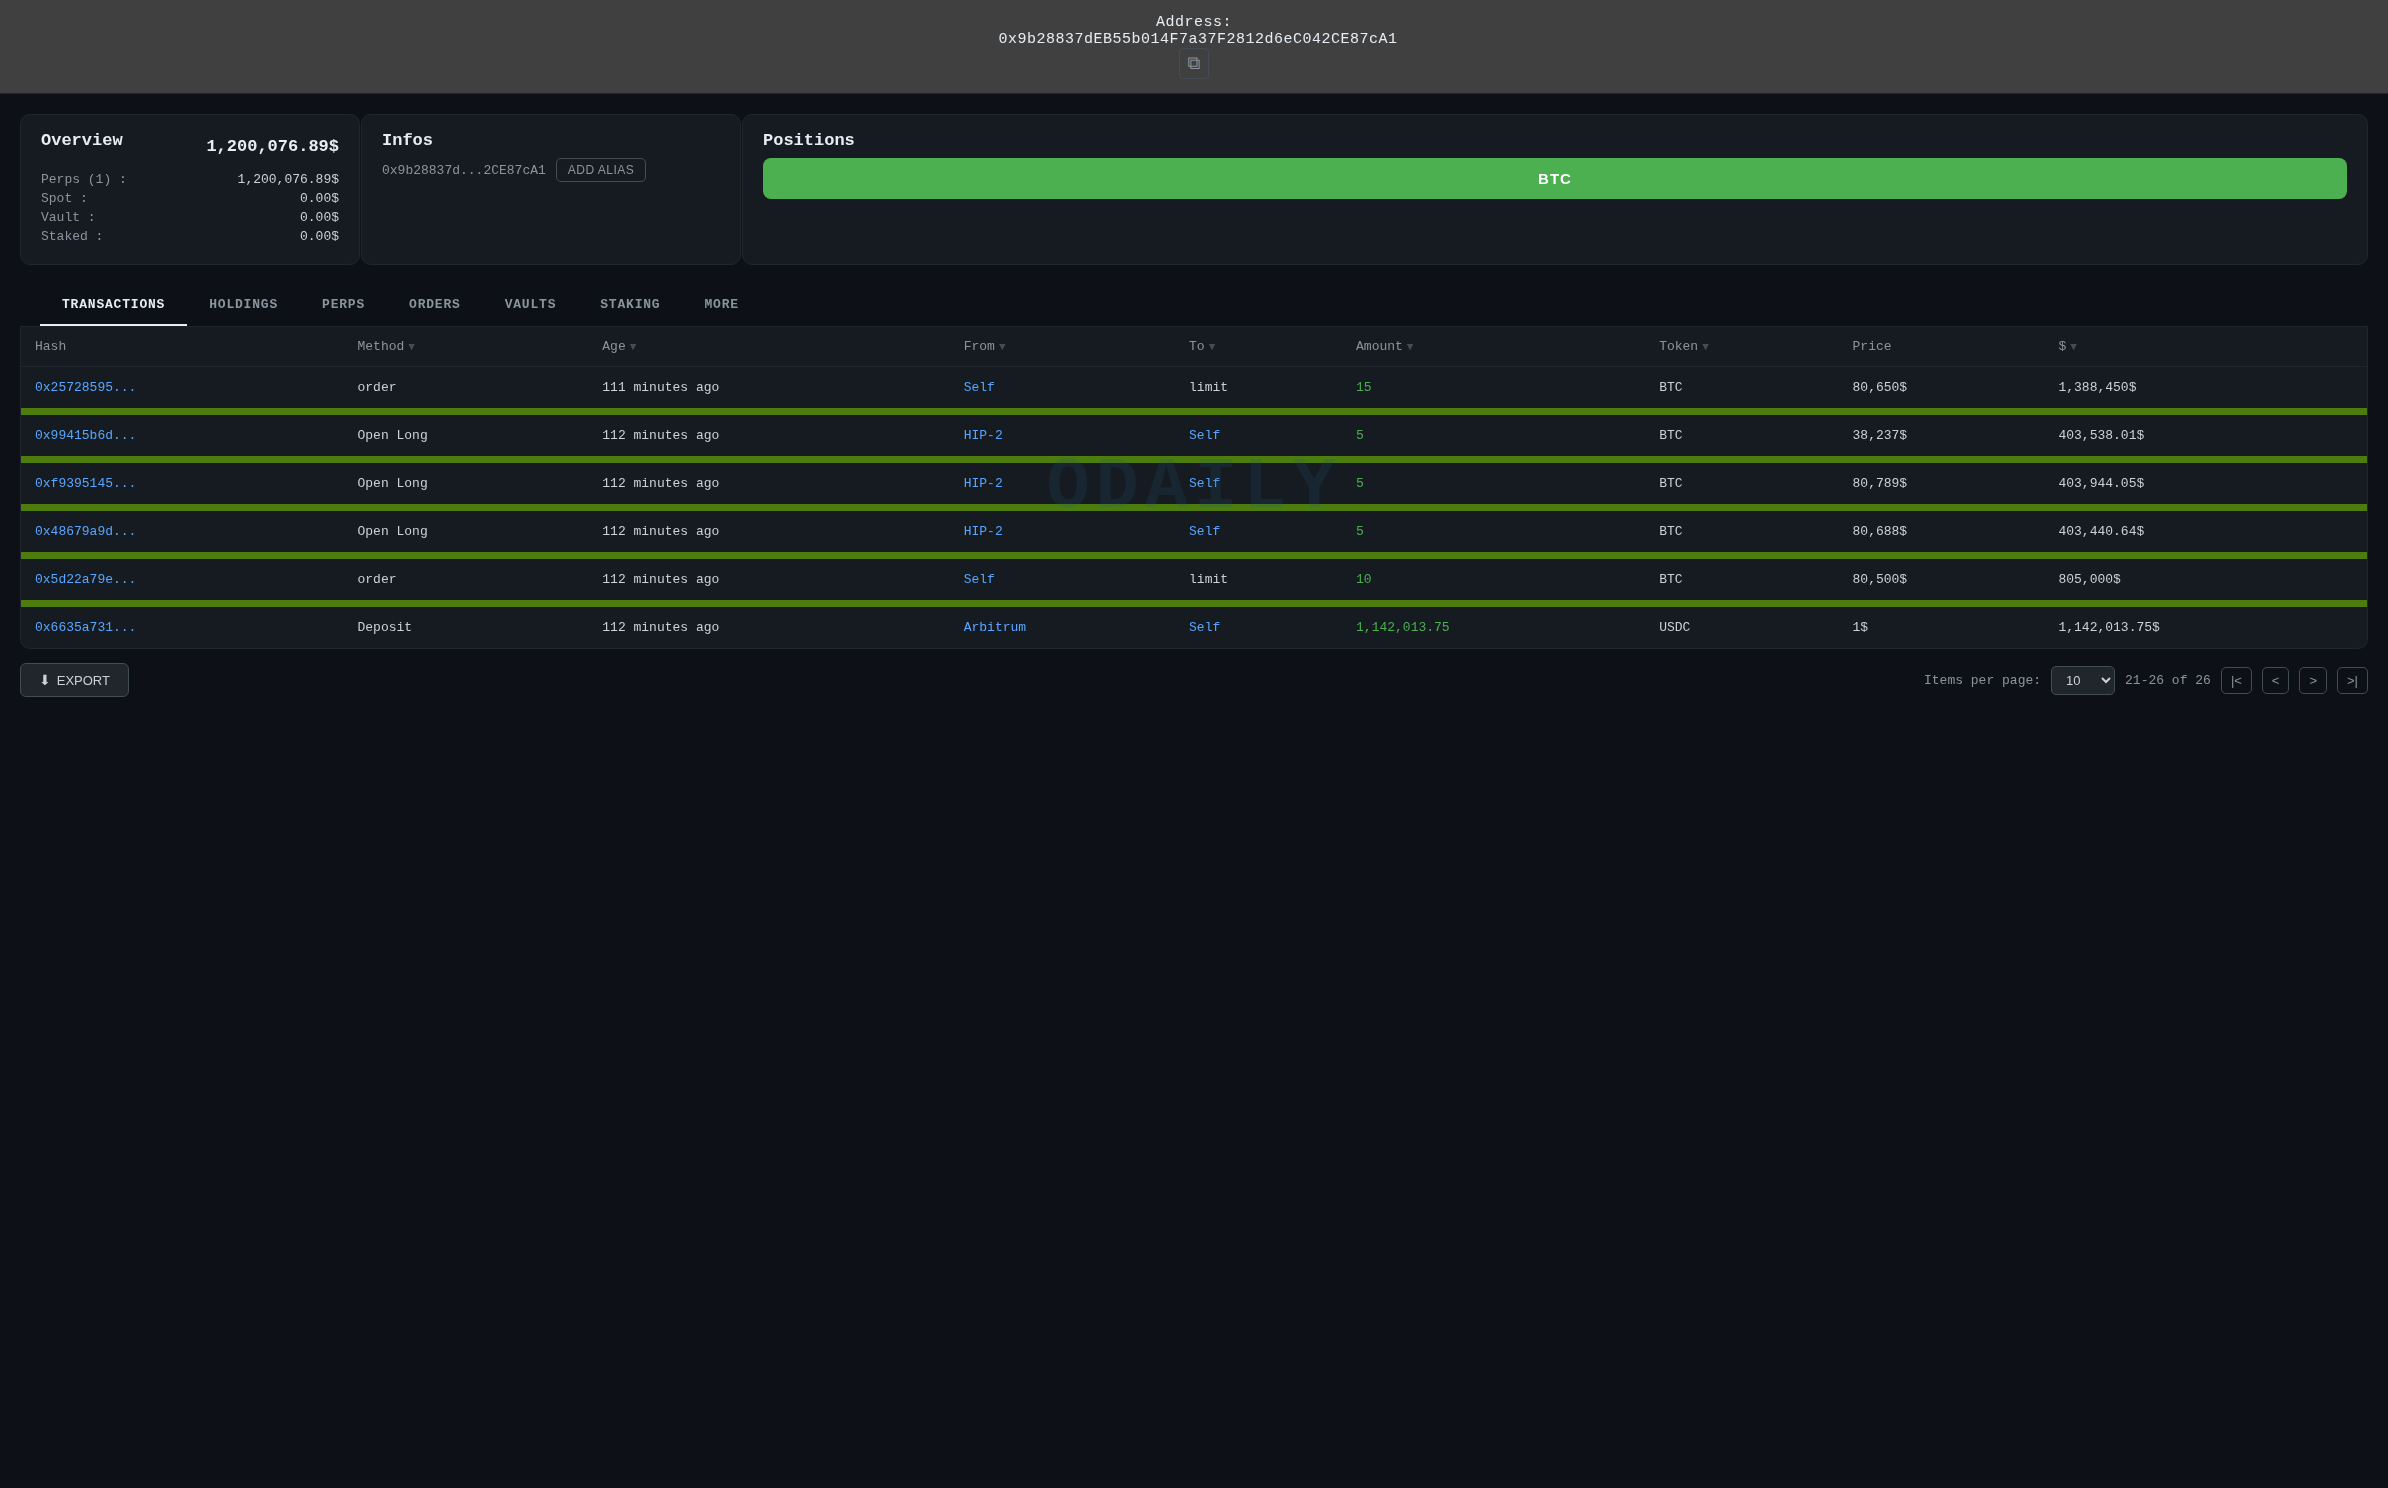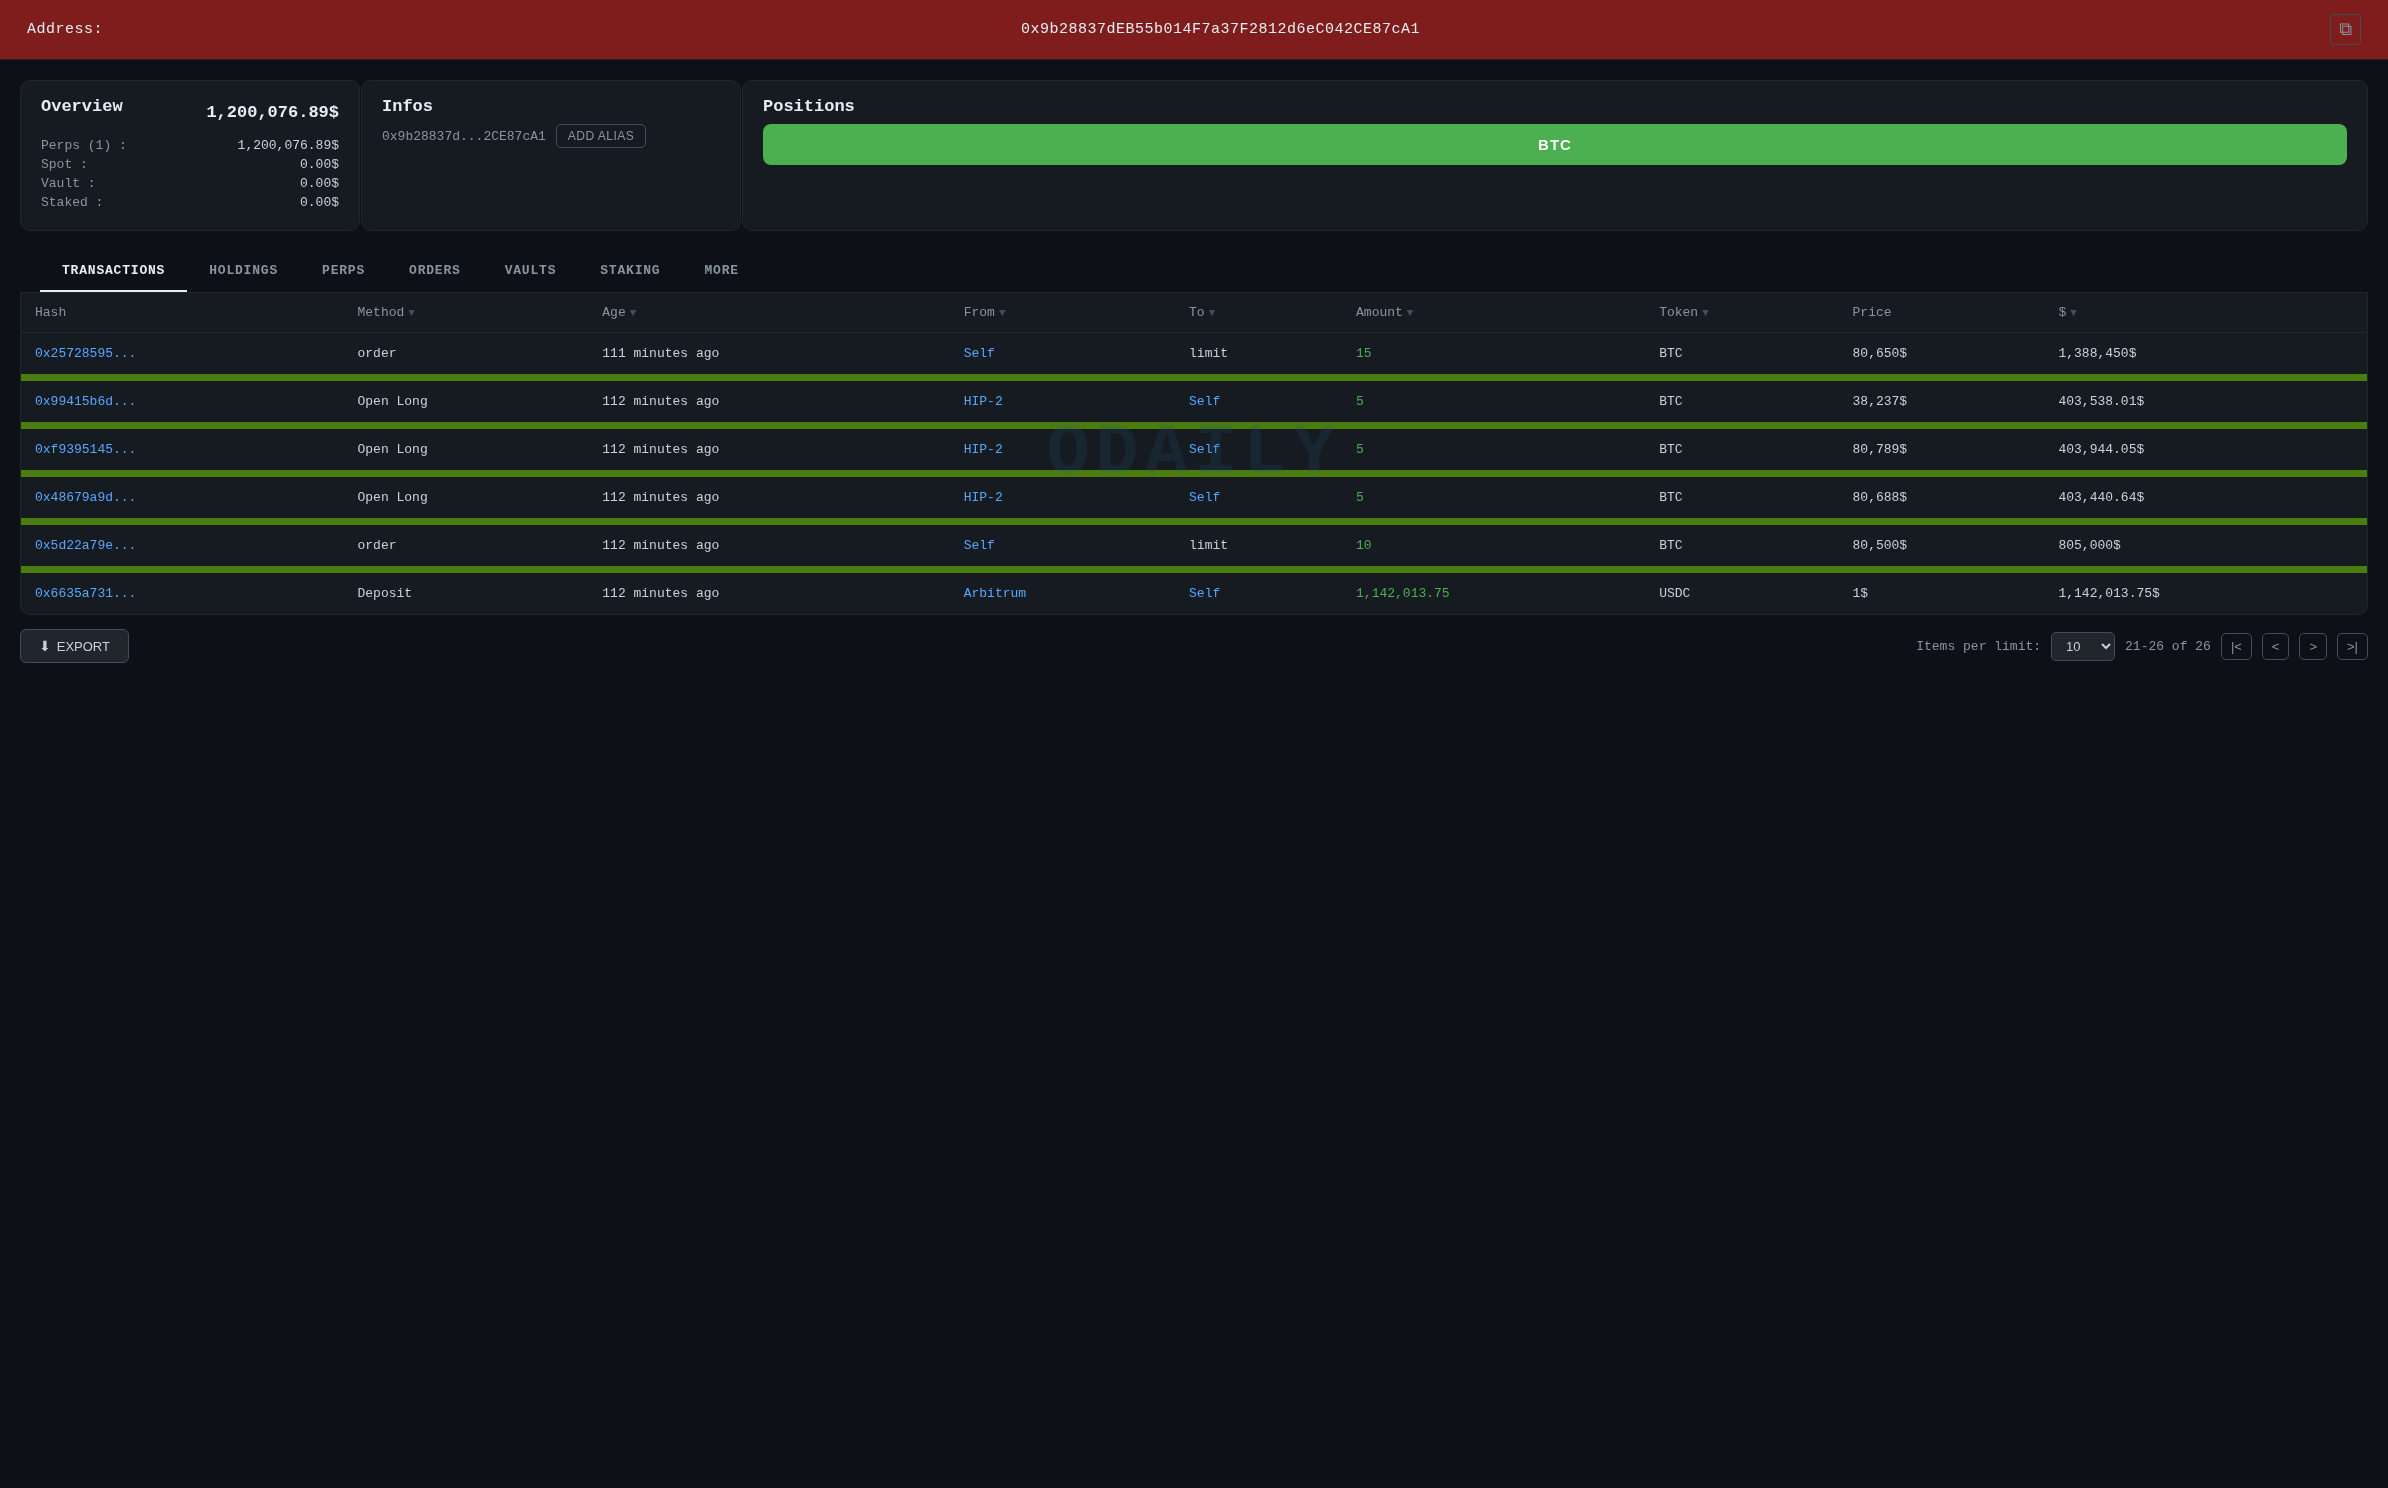--- a/index.html
+++ b/index.html
@@ -4,26 +4,27 @@
   <style>
     * { box-sizing: border-box; margin: 0; padding: 0; }
     body {
       background: #0d1117;
       color: #c9d1d9;
       font-family: 'Courier New', monospace;
       font-size: 13px;
       min-height: 100vh;
     }
     .top-bar {
-      background: #7f1d1d;
+      background: #404040;
       padding: 14px 27px;
       display: flex;
       align-items: center;
       justify-content: space-between;
       border-bottom: 1px solid #21262d;
+      flex-direction: column;
     }
     .top-bar-address {
       font-size: 15px;
       color: #e6edf3;
       letter-spacing: 0.5px;
     }
     .copy-icon {
       color: #8b949e;
       cursor: pointer;
       font-size: 18px;
@@ -387,21 +388,21 @@
     </table>
   </div>
 </div>
 
 <div class="footer-row">
   <button class="export-btn">
     <span style="font-size:14px;">⬇</span>
     <span>EXPORT</span>
   </button>
   <div class="pagination-right">
-    <span>Items per limit:</span>
+    <span>Items per page:</span>
     <select class="page-select" id="items-per-page"><option value="10">10</option><option value="25">25</option><option value="50">50</option><option value="100">100</option></select>
     <span class="page-info">21-26 of 26</span>
     <button class="page-btn">|&lt;</button>
     <button class="page-btn">&lt;</button>
     <button class="page-btn">&gt;</button>
     <button class="page-btn">&gt;|</button>
   </div>
 </div>
 
 </body></html>

